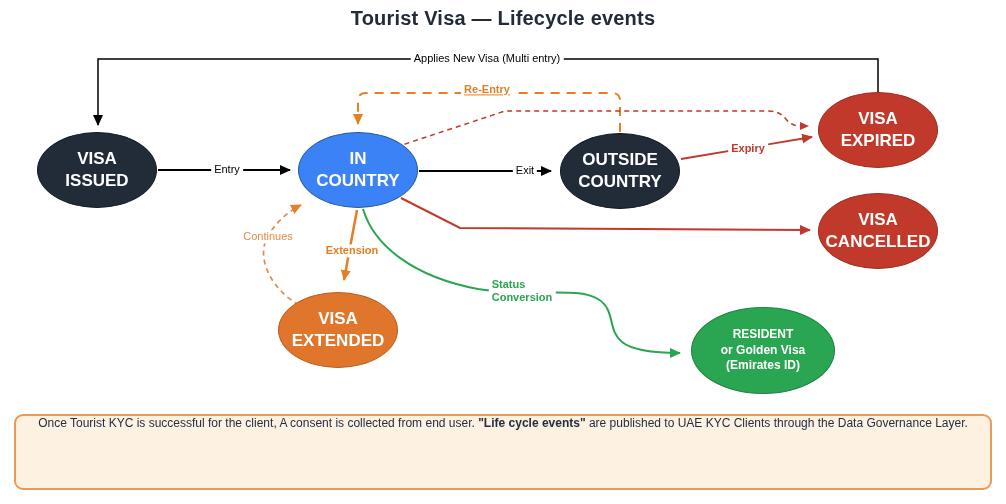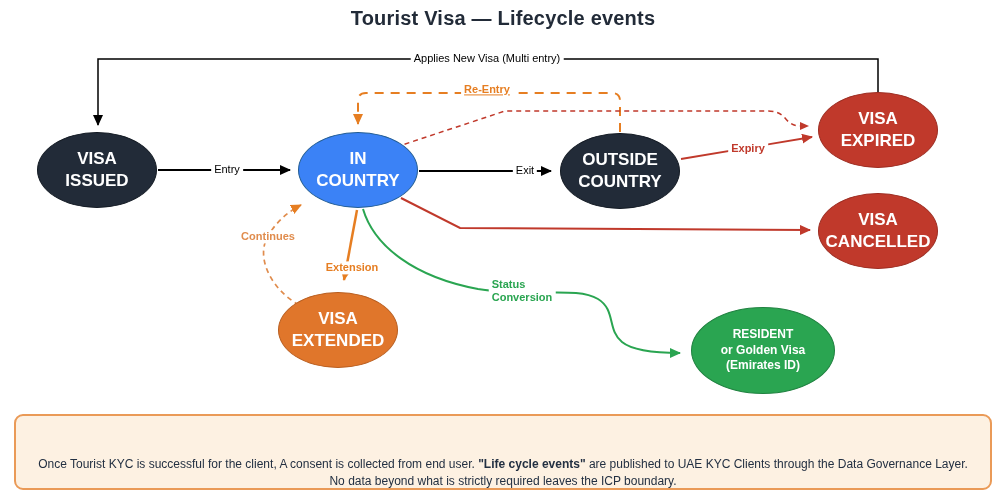--- a/index.html
+++ b/index.html
@@ -65,21 +65,21 @@
     left: 14px;
     top: 414px;
     width: 978px;
     height: 76px;
     background: #fdf1e2;
     border: 2px solid #ea9a57;
     border-radius: 9px;
     display: flex;
     flex-direction: column;
     align-items: center;
-    justify-content: flex-end;
+    justify-content: space-between;
     gap: 3px;
     font-size: 12px;
     color: #233042;
     text-align: center;
     padding: 0 20px;
   }
   .note b { font-weight: bold; }
 </style>
 </head>
 <body>
@@ -154,27 +154,26 @@
 
   <div class="edge-label" style="left:227px; top:170px;">Entry</div>
 
   <div class="edge-label" style="left:488px; top:171px;margin-left:37px;">Exit</div>
 
   <div class="edge-label orange" style="left:487px; top:90px;text-decoration:underline;">Re-Entry</div>
 
   <div class="edge-label red" style="left:748px; top:149px;">Expiry</div>
 
 
-  <div class="edge-label orange" style="left:352px; top:268px;">Extension</div>
+  <div class="edge-label orange" style="left:352px; top:251px;">Extension</div>
 
-  <div class="edge-label orange-light" style="left:268px; top:237px;font-weight:bold;">Continues</div>
+  <div class="edge-label orange-light" style="left:268px; top:237px;">Continues</div>
 
   <div class="edge-label green" style="left:506px; top:291px;">Status
 Conversion</div>
 
   <div class="note">
     <div>
       <span>Once Tourist KYC is successful for the client, A consent is collected from end user. </span><b>"Life cycle events"</b><span> are published to UAE KYC Clients through the Data Governance Layer.</span>
     </div>
-    <div>No data beyond what is strictly required leaves the ICP boundary.</div>
   </div>
 
 </div>
 
 </body></html>

